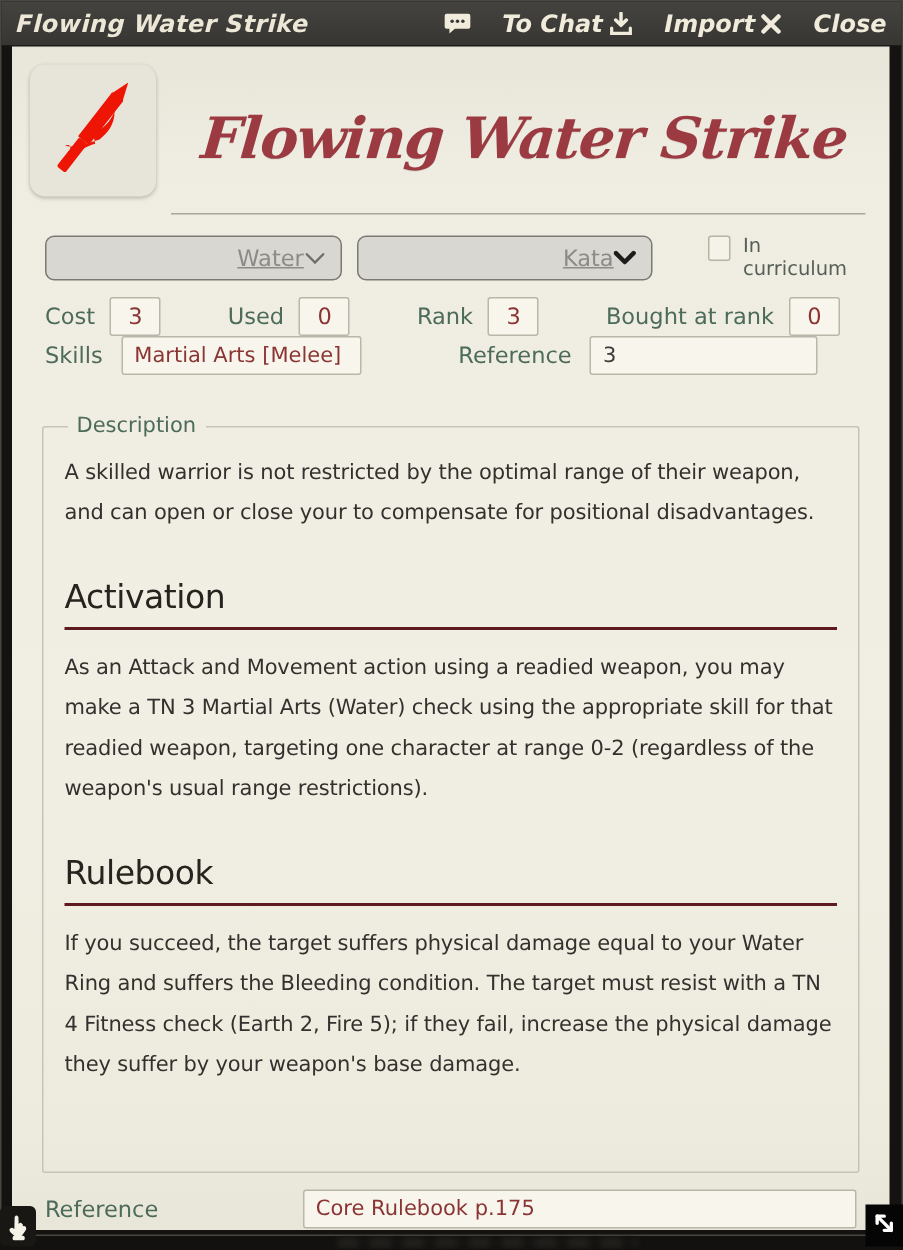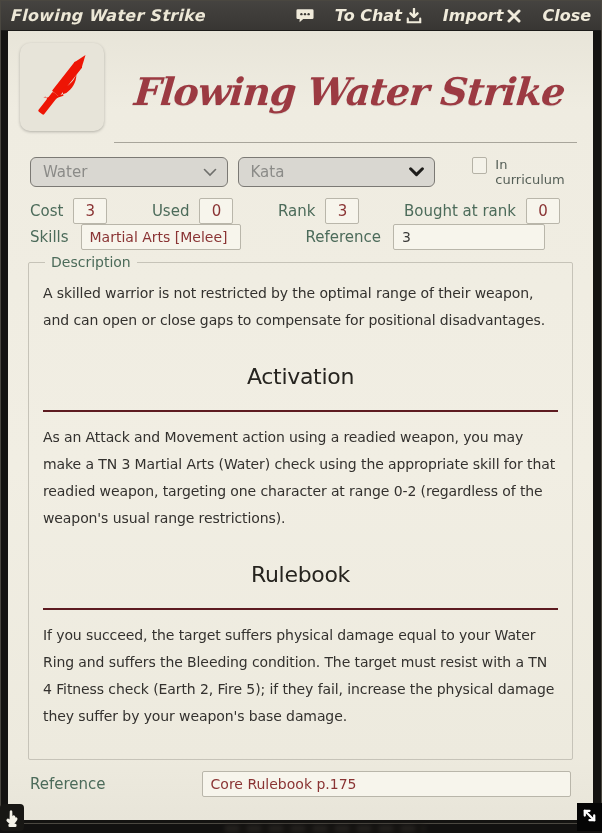--- a/index.html
+++ b/index.html
@@ -75,22 +75,22 @@
     text-shadow:0 1px 0 rgba(0,0,0,.08);
     padding-left:14px;
   }
   .header-rule{height:1px;background:#a8a59b;margin:0 4px 6px 10px;}
   
   .row{display:flex;align-items:center;}
   .row-selects{margin-top:8px;gap:10px;padding:0 10px 0 10px;}
   .select{
     width:218px;height:30px;box-sizing:border-box;
     background:#d9d7d1;border:1px solid #7b7974;border-radius:6px;
-    display:flex;align-items:center;justify-content:space-between;
-    padding:0 10px 0 12px;color:#8b8b88;font-size:15px;cursor:pointer;
+    display:flex;align-items:center;justify-content:flex-end;
+    padding:0 10px 0 12px;color:#8b8b88;font-size:15px;cursor:pointer;text-decoration:underline;
   }
   .curriculum{display:flex;align-items:flex-start;gap:8px;margin-left:27px;}
   .checkbox{
     width:15px;height:15px;background:#f4f2e9;
     border:1px solid #b5b2a6;border-radius:2px;cursor:pointer;
   }
   .curriculum-label{font-size:13px;color:#555f57;}
   .row-stats{margin-top:11px;padding:0 10px;gap:0;justify-content:space-between;width:530px;}
   .stat{display:flex;align-items:center;gap:10px;}
   .stat-label{font-size:15px;color:#4c6b5a;}
@@ -104,35 +104,35 @@
     height:26px;box-sizing:border-box;
     background:#f7f5ec;border:1px solid #b9b6aa;border-radius:2px;
     font-size:14px;font-family:"DejaVu Sans",sans-serif;
     padding:0 8px;
   }
   .skills-input{width:160px;margin-left:12px;color:#8a3434;}
   .difficulty-label{margin-left:65px;}
   .difficulty-input{width:152px;margin-left:12px;color:#3c3c3a;}
   
   fieldset.desc{
-    margin:4px 8px 0 8px;height:506px;box-sizing:border-box;
+    margin:26px 8px 0 8px;height:506px;box-sizing:border-box;
     border:1px solid #c6c3b8;border-radius:2px;
     padding:2px 14px 0 14px;overflow:hidden;
   }
   fieldset.desc legend{
     font-size:14px;color:#4c6b5a;padding:0 6px;margin-left:2px;
   }
   .body-text{
     font-size:14px;line-height:27px;color:#33312e;
     letter-spacing:-.1px;margin:8px 0 0 0;
   }
   .section-h{
     font-size:22px;font-weight:normal;color:#26241f;
-    margin:30px 0 0 0;padding-bottom:21px;
-    border-bottom:2px solid #5d1b20;letter-spacing:-.3px;text-align:center;
+    margin:30px 0 0 0;padding-bottom:7px;
+    border-bottom:2px solid #5d1b20;letter-spacing:-.3px;
   }
   
   .row-reference{margin-top:11px;padding:0 10px;}
   .reference-label{font-size:15px;color:#4c6b5a;}
   .reference-input{width:390px;margin-left:96px;color:#8a3434;}
   
   .hand-cursor{
     position:absolute;left:0;bottom:2px;width:24px;height:27px;
     background:#181714;border-radius:4px;
     display:flex;align-items:center;justify-content:center;z-index:5;
@@ -249,21 +249,21 @@
     <div class="row row-skills">
       <span class="stat-label">Skills</span>
       <input class="text-input skills-input" value="Martial Arts [Melee]" style="">
       <span class="stat-label difficulty-label">Reference</span>
       <input class="text-input difficulty-input" value="3" style="">
     </div>
 
     <fieldset class="desc">
       <legend>Description</legend>
 
-      <p class="body-text">A skilled warrior is not restricted by the optimal range of their weapon, and can open or close gaps to compensate for positional disadvantages.</p>
+      <p class="body-text">A skilled warrior is not restricted by the optimal range of their weapon, and can open or close your to compensate for positional disadvantages.</p>
 
       <h2 class="section-h">Activation</h2>
       <p class="body-text" style="margin-top:12px">As an Attack and Movement action using a readied weapon, you may make a TN 3 Martial Arts (Water) check using the appropriate skill for that readied weapon, targeting one character at range 0-2 (regardless of the weapon's usual range restrictions).</p>
 
       <h2 class="section-h">Rulebook</h2>
       <p class="body-text" style="margin-top:12px">If you succeed, the target suffers physical damage equal to your Water Ring and suffers the Bleeding condition. The target must resist with a TN 4 Fitness check (Earth 2, Fire 5); if they fail, increase the physical damage they suffer by your weapon's base damage.</p>
 
 
     </fieldset>
 

